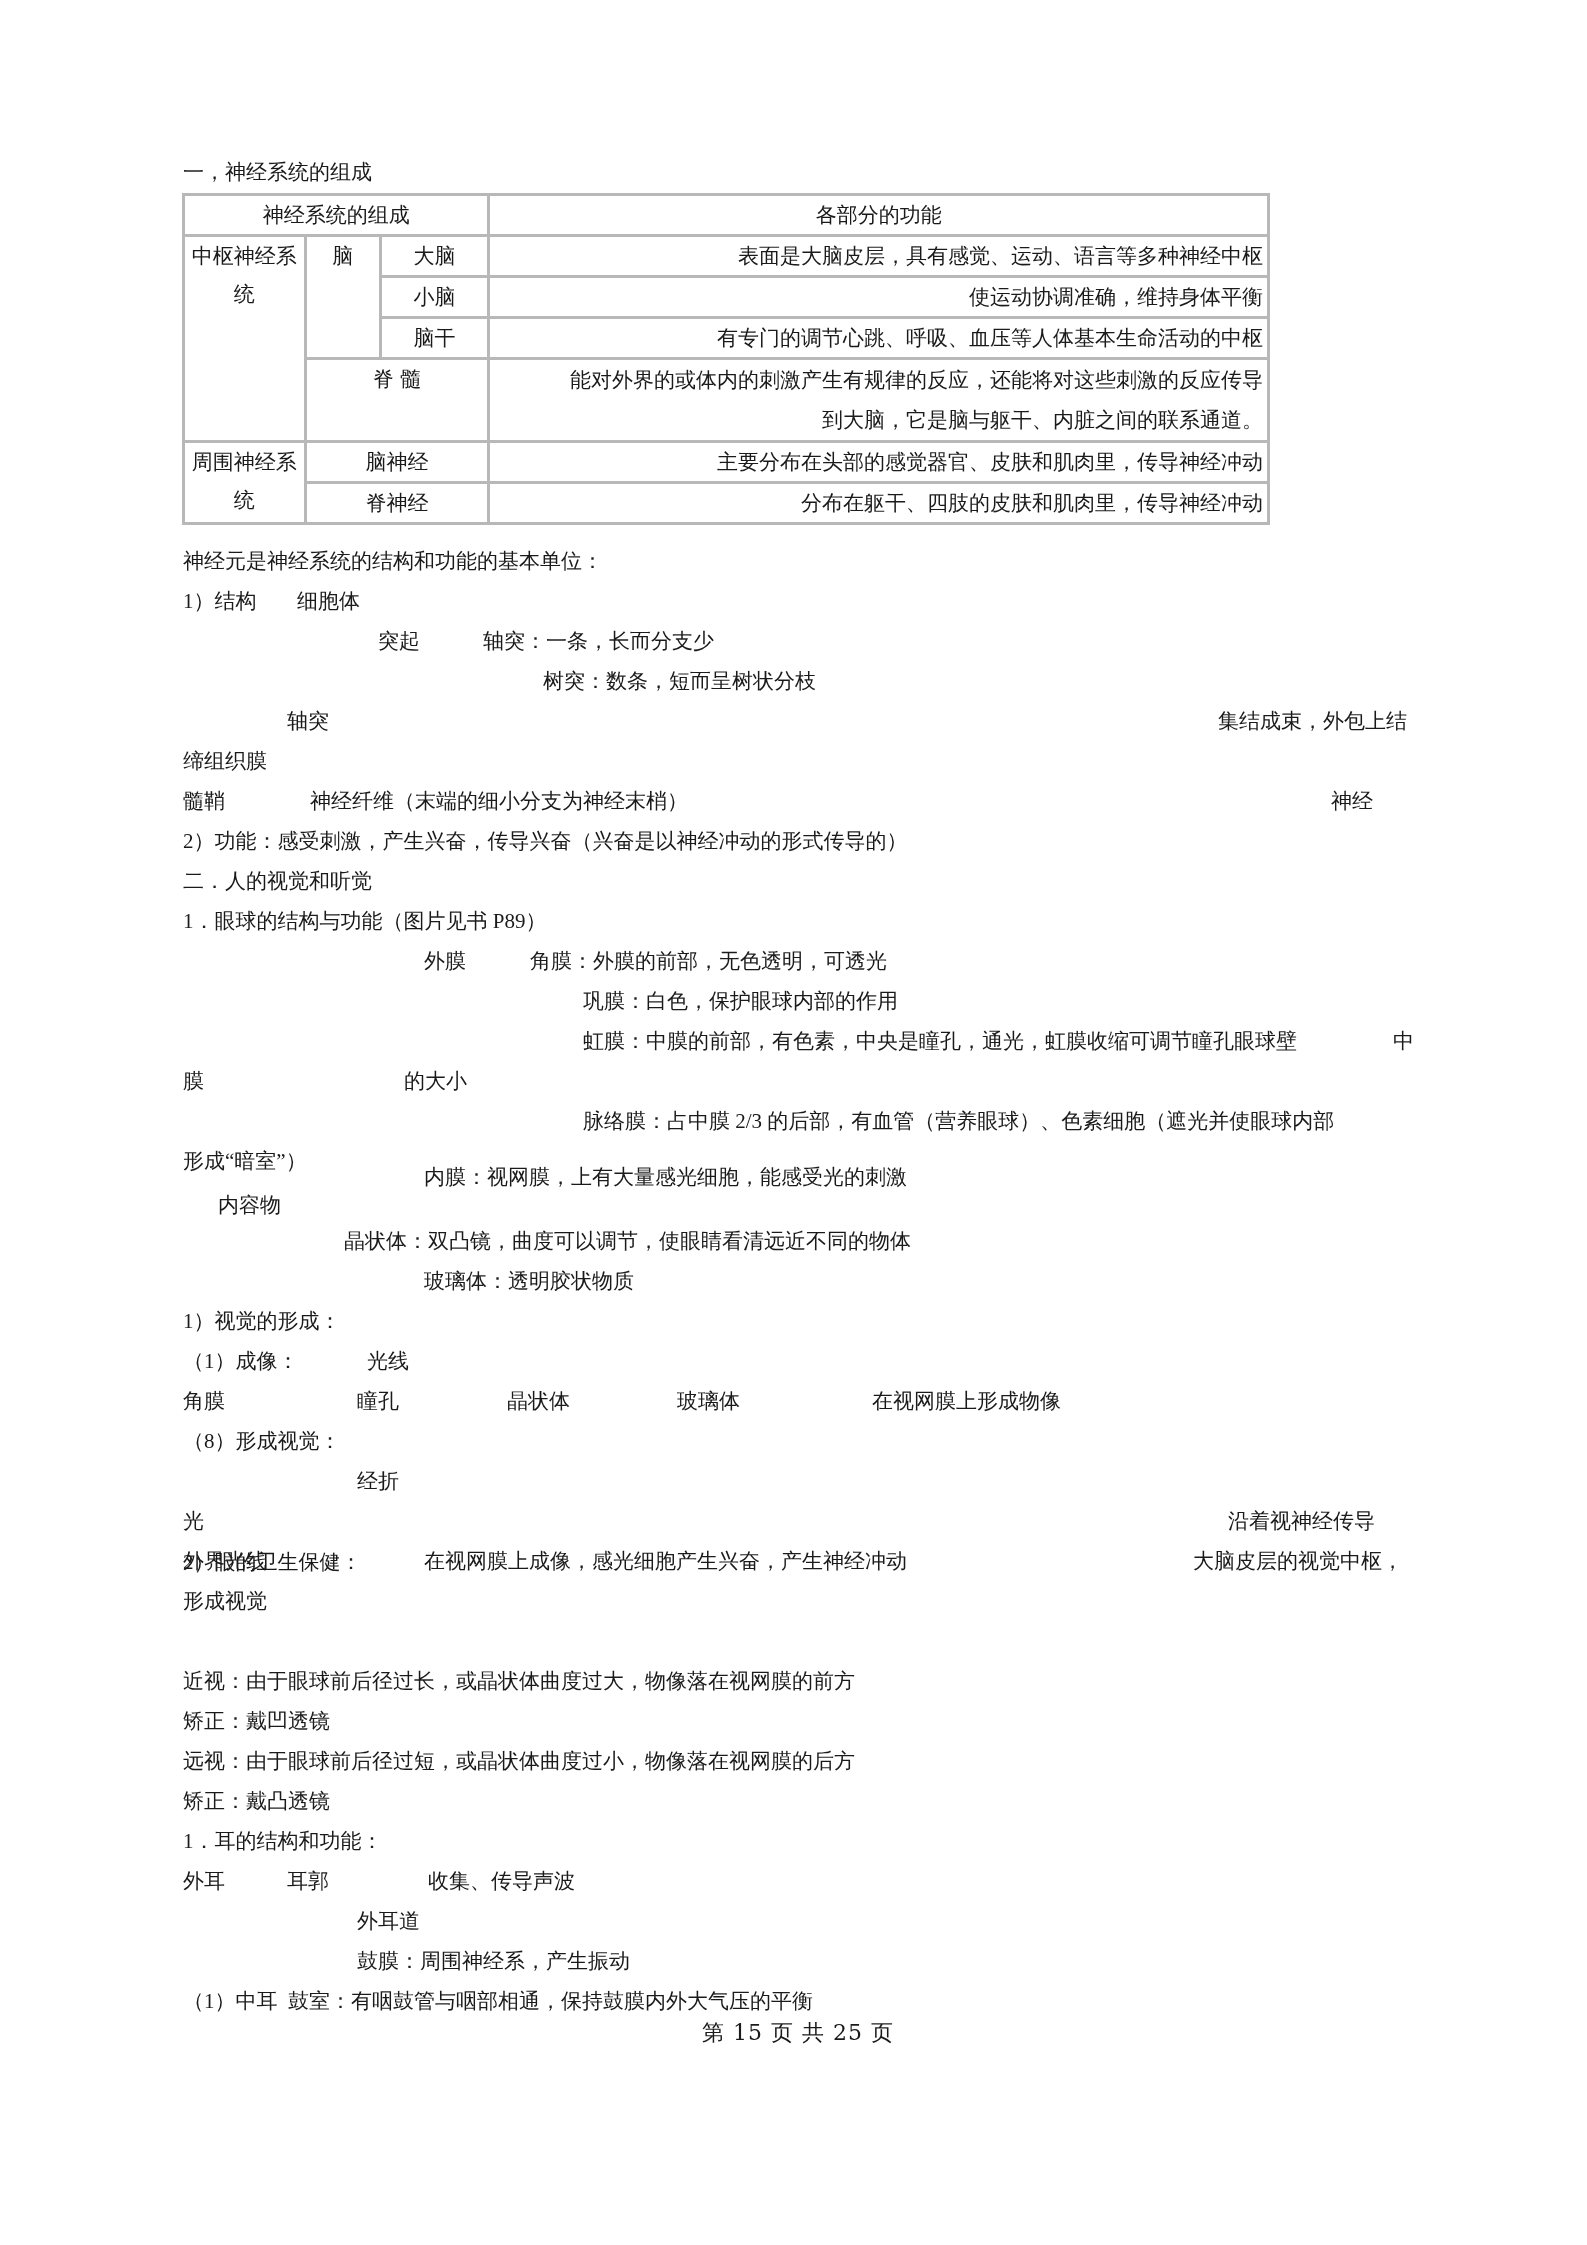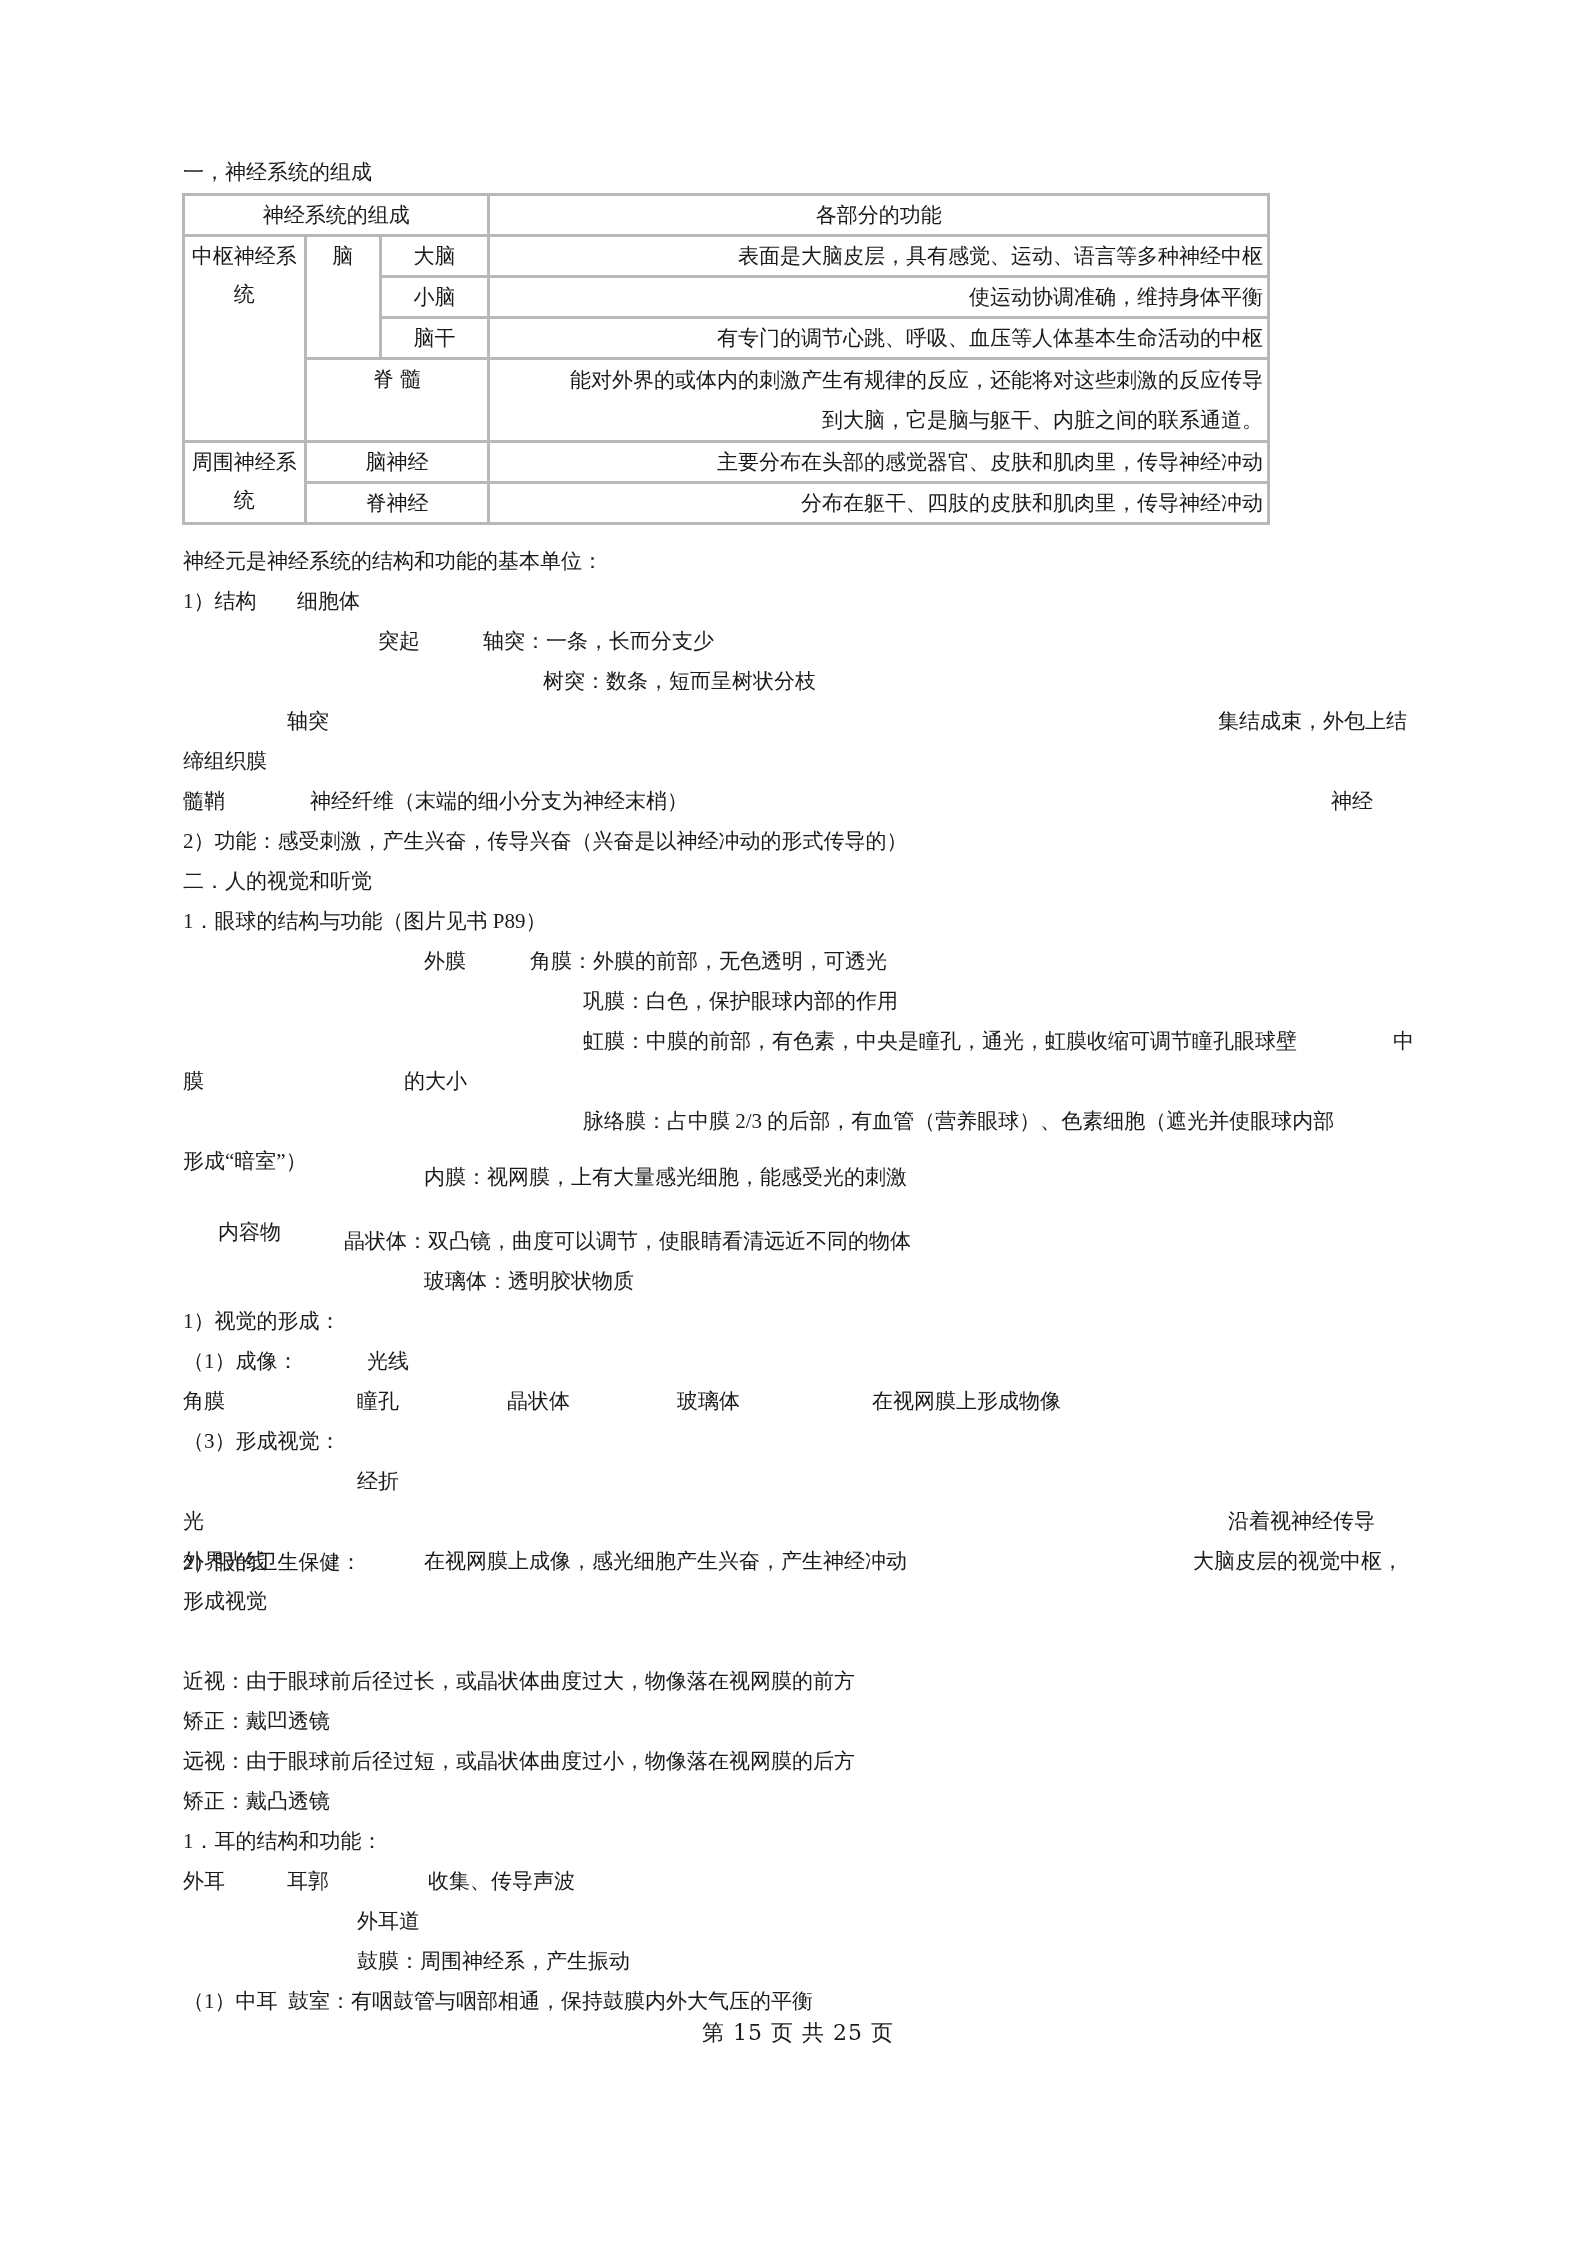--- a/index.html
+++ b/index.html
@@ -79,33 +79,33 @@
 <div class="line" style="left:424px;top:947px">外膜</div>
 <div class="line" style="left:530px;top:947px">角膜：外膜的前部，无色透明，可透光</div>
 <div class="line" style="left:583px;top:987px">巩膜：白色，保护眼球内部的作用</div>
 <div class="line" style="left:583px;top:1027px">虹膜：中膜的前部，有色素，中央是瞳孔，通光，虹膜收缩可调节瞳孔眼球壁</div>
 <div class="line" style="left:1393px;top:1027px">中</div>
 <div class="line" style="left:183px;top:1067px">膜</div>
 <div class="line" style="left:404px;top:1067px">的大小</div>
 <div class="line" style="left:583px;top:1107px">脉络膜：占中膜 2/3 的后部，有血管（营养眼球）、色素细胞（遮光并使眼球内部</div>
 <div class="line" style="left:183px;top:1147px">形成“暗室”）</div>
 <div class="line" style="left:424px;top:1163px">内膜：视网膜，上有大量感光细胞，能感受光的刺激</div>
-<div class="line" style="left:218px;top:1218px">内容物</div>
+<div class="line" style="left:218px;top:1191px">内容物</div>
 <div class="line" style="left:344px;top:1227px">晶状体：双凸镜，曲度可以调节，使眼睛看清远近不同的物体</div>
 <div class="line" style="left:424px;top:1267px">玻璃体：透明胶状物质</div>
 
 <div class="line" style="left:183px;top:1307px">1）视觉的形成：</div>
 <div class="line" style="left:183px;top:1347px">（1）成像：</div>
 <div class="line" style="left:367px;top:1347px">光线</div>
 <div class="line" style="left:183px;top:1387px">角膜</div>
 <div class="line" style="left:357px;top:1387px">瞳孔</div>
 <div class="line" style="left:507px;top:1387px">晶状体</div>
 <div class="line" style="left:677px;top:1387px">玻璃体</div>
 <div class="line" style="left:872px;top:1387px">在视网膜上形成物像</div>
-<div class="line" style="left:183px;top:1427px">（3）形成视觉：</div>
+<div class="line" style="left:183px;top:1427px">（8）形成视觉：</div>
 <div class="line" style="left:357px;top:1467px">经折</div>
 <div class="line" style="left:183px;top:1507px">光</div>
 <div class="line" style="left:1228px;top:1507px">沿着视神经传导</div>
 <div class="line" style="left:183px;top:1547px">外界光线</div>
 <div class="line" style="left:424px;top:1547px">在视网膜上成像，感光细胞产生兴奋，产生神经冲动</div>
 <div class="line" style="left:1193px;top:1547px">大脑皮层的视觉中枢，</div>
 <div class="line" style="left:183px;top:1587px">形成视觉</div>
 
 <div class="line" style="left:183px;top:1548px">2）眼的卫生保健：</div>
 <div class="line" style="left:183px;top:1667px">近视：由于眼球前后径过长，或晶状体曲度过大，物像落在视网膜的前方</div>

